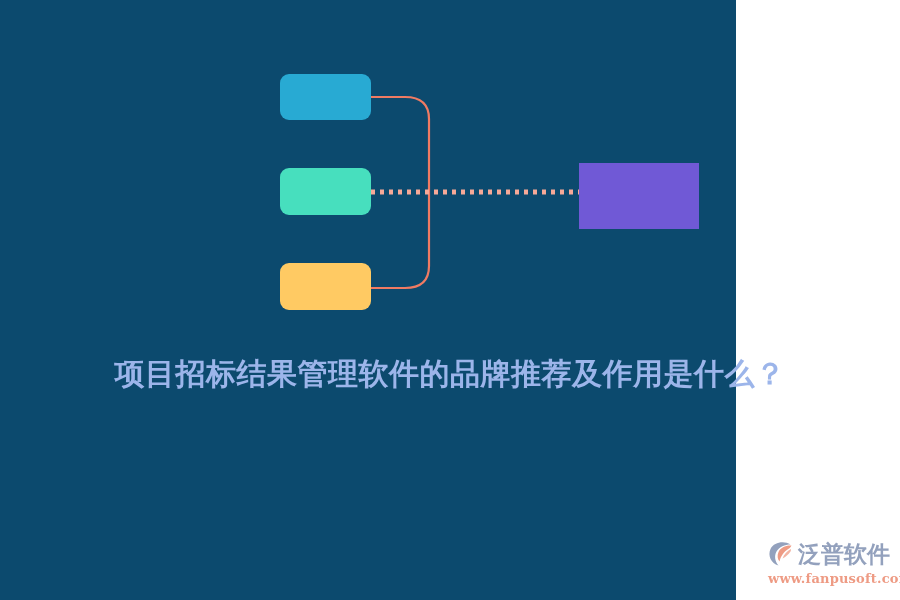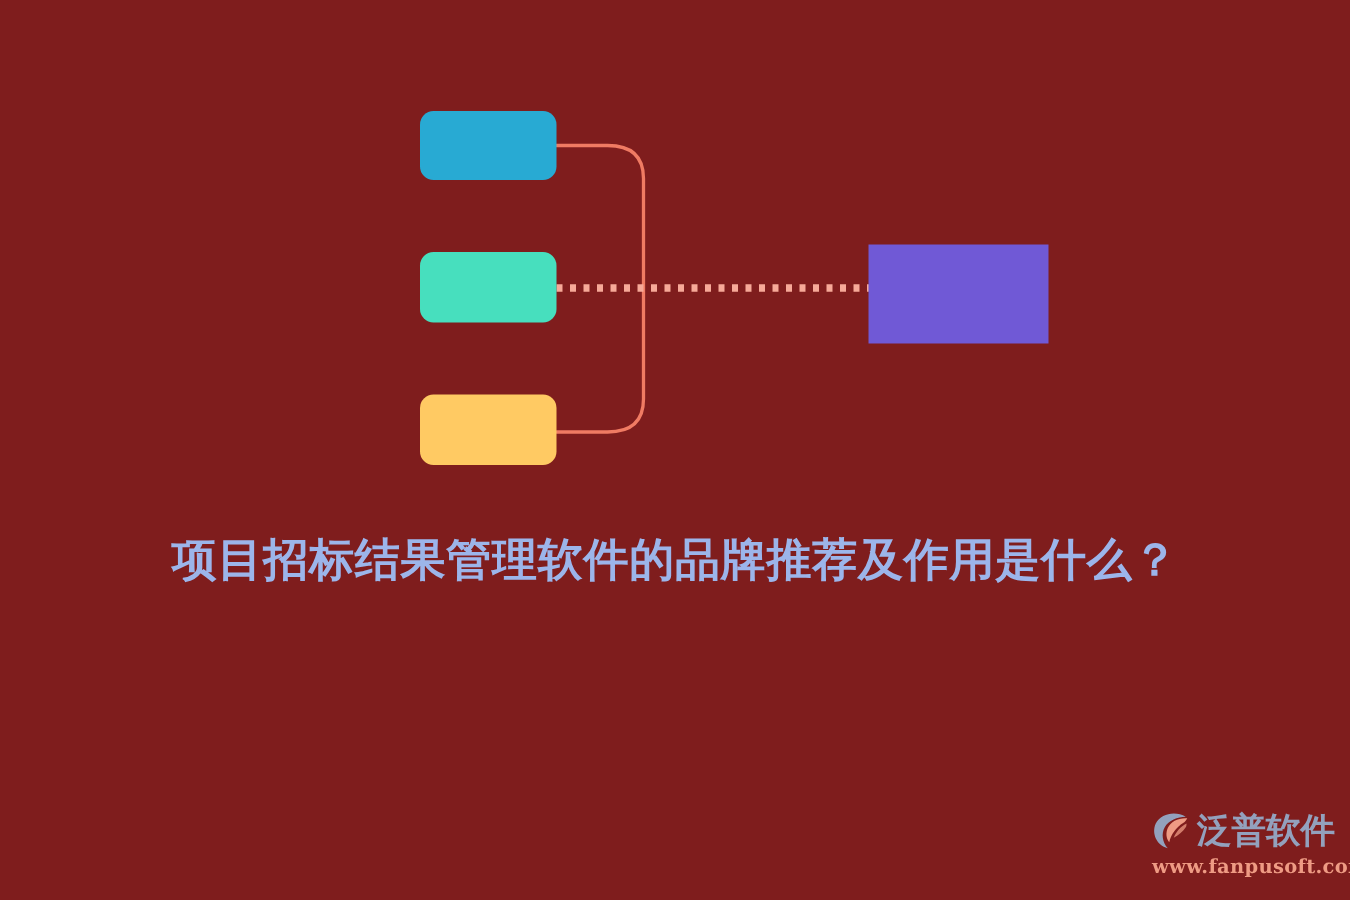--- a/index.html
+++ b/index.html
@@ -8,23 +8,23 @@
   }
   body {
     width: 900px;
     height: 600px;
     background: #ffffff;
     font-family: "Liberation Sans", sans-serif;
     overflow: hidden;
   }
   #canvas {
     position: relative;
-    width: 900px;
+    width: 736px;
     height: 600px;
-    background: #7f1d1d;
+    background: #0c4a6e;
   }
 
   
   #diagram {
     position: absolute;
     left: 0;
     top: 0;
     width: 900px;
     height: 340px;
   }

